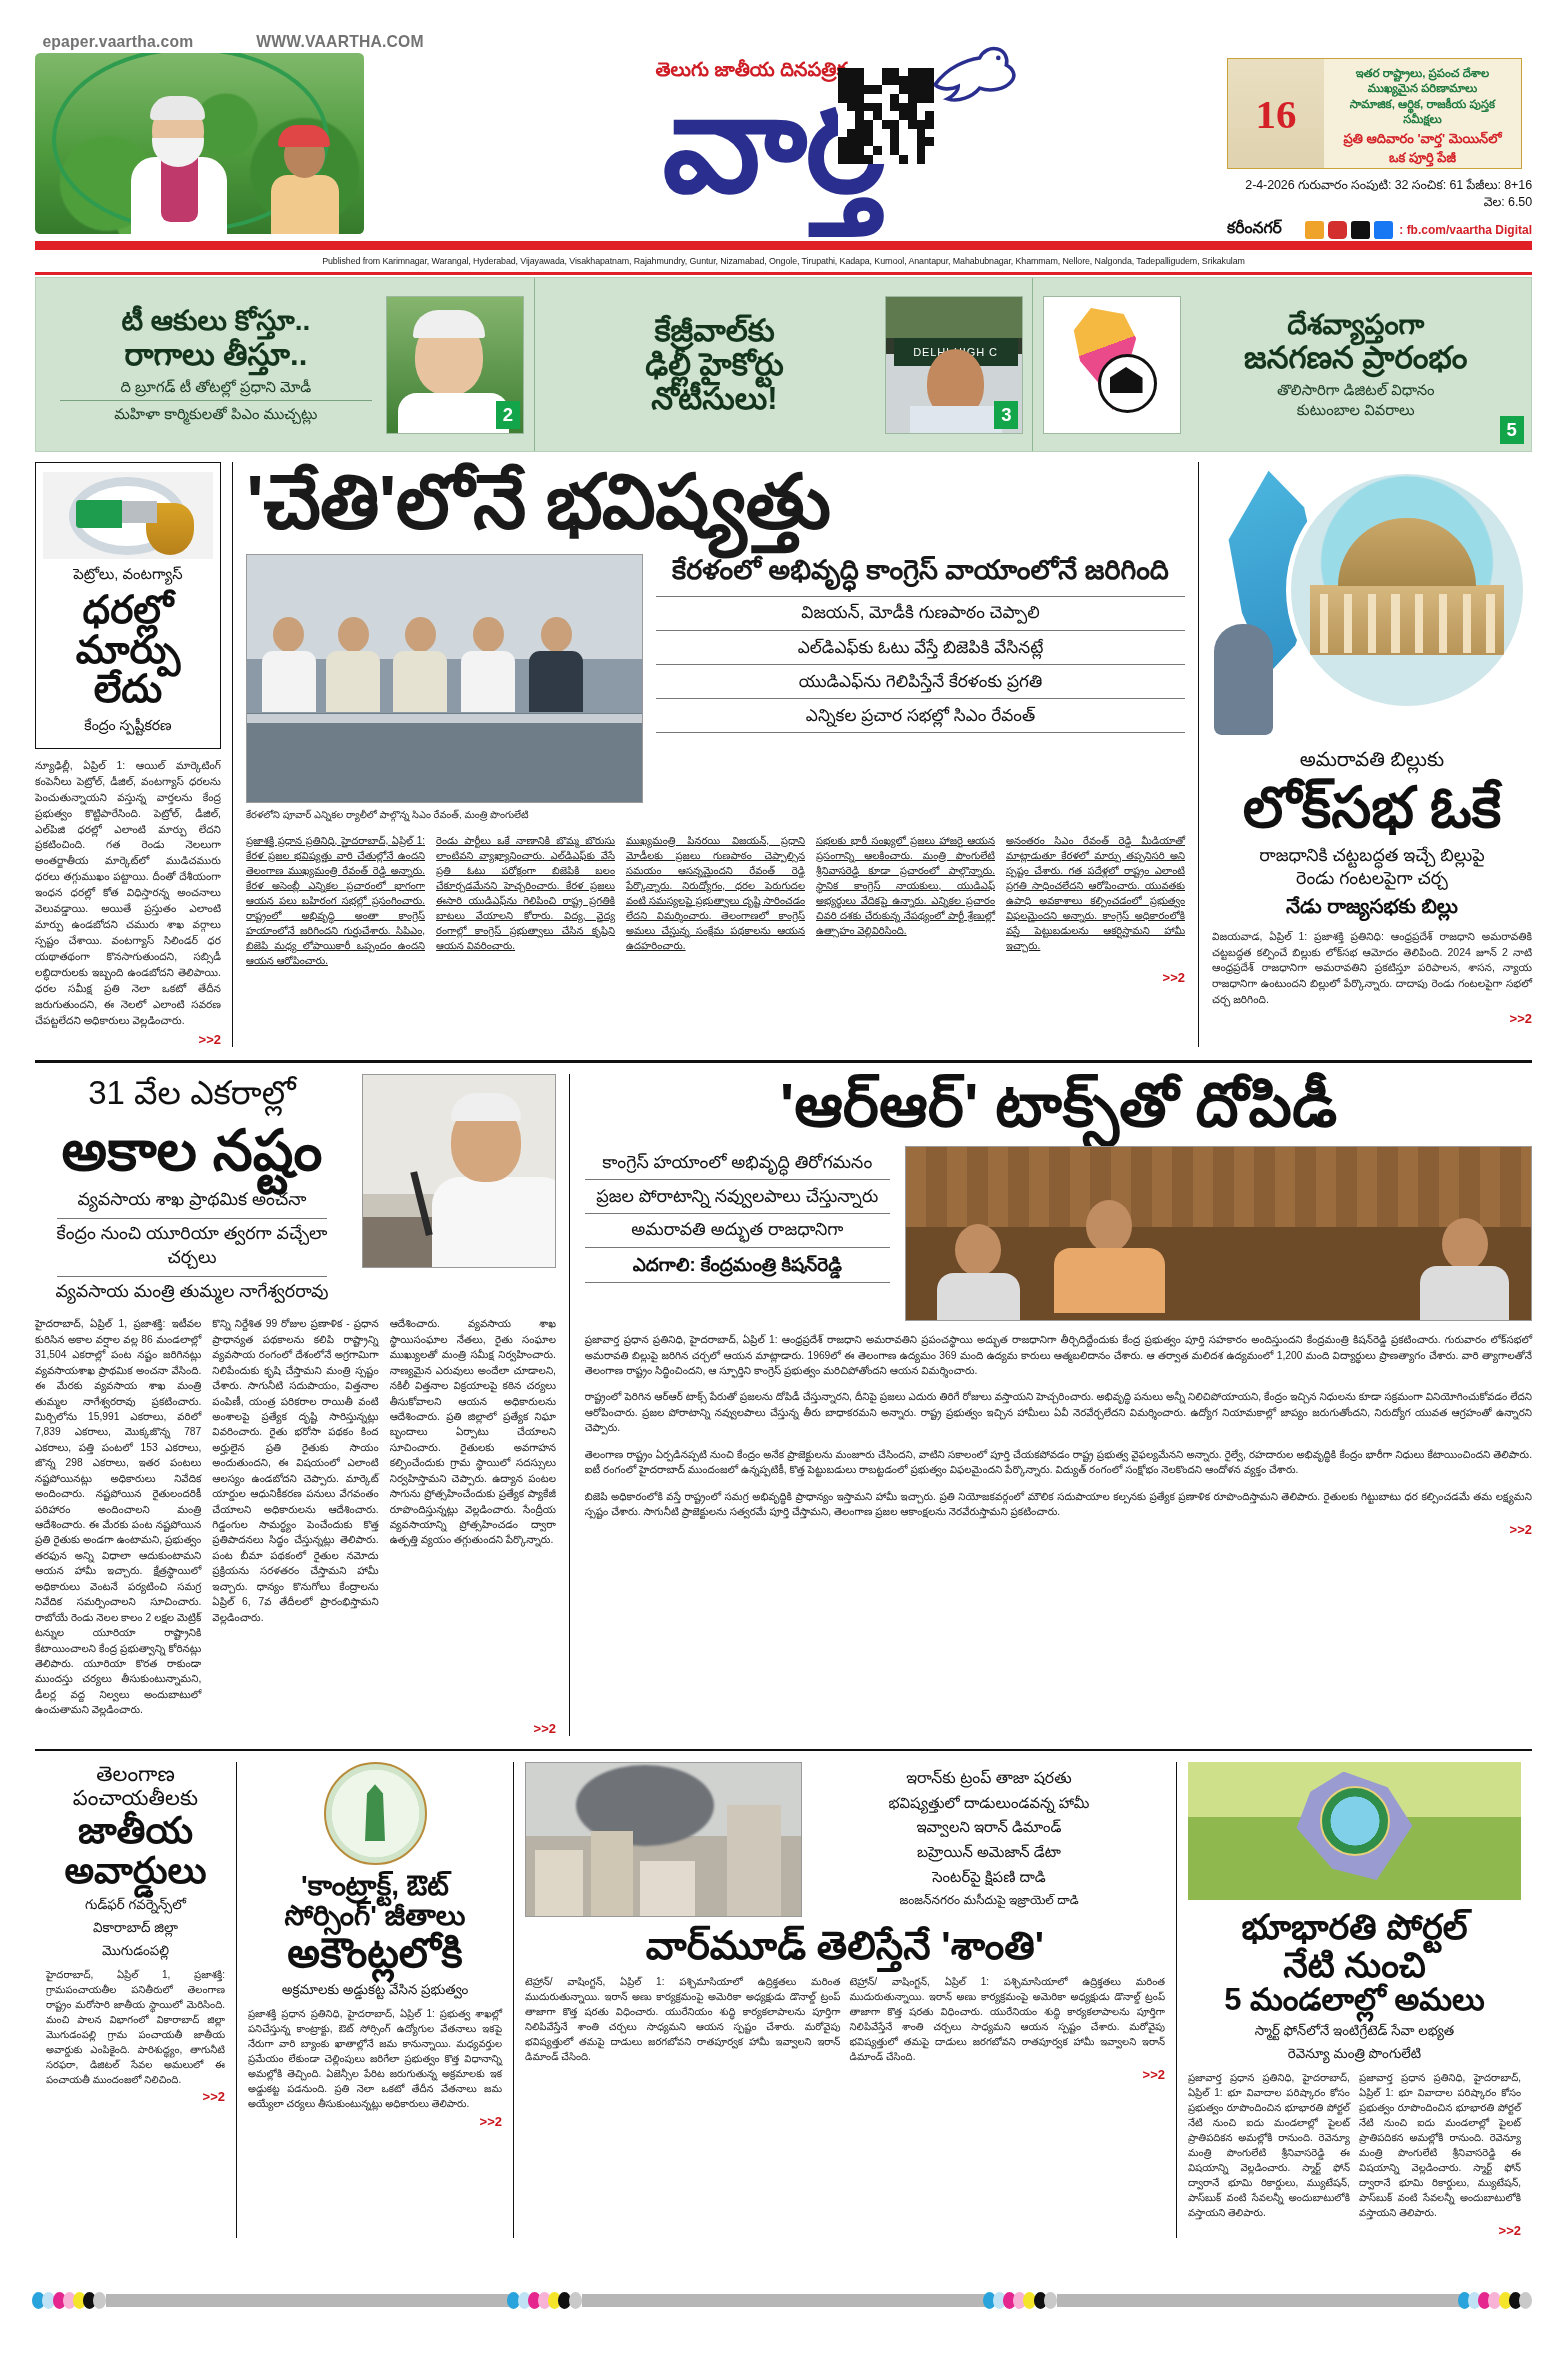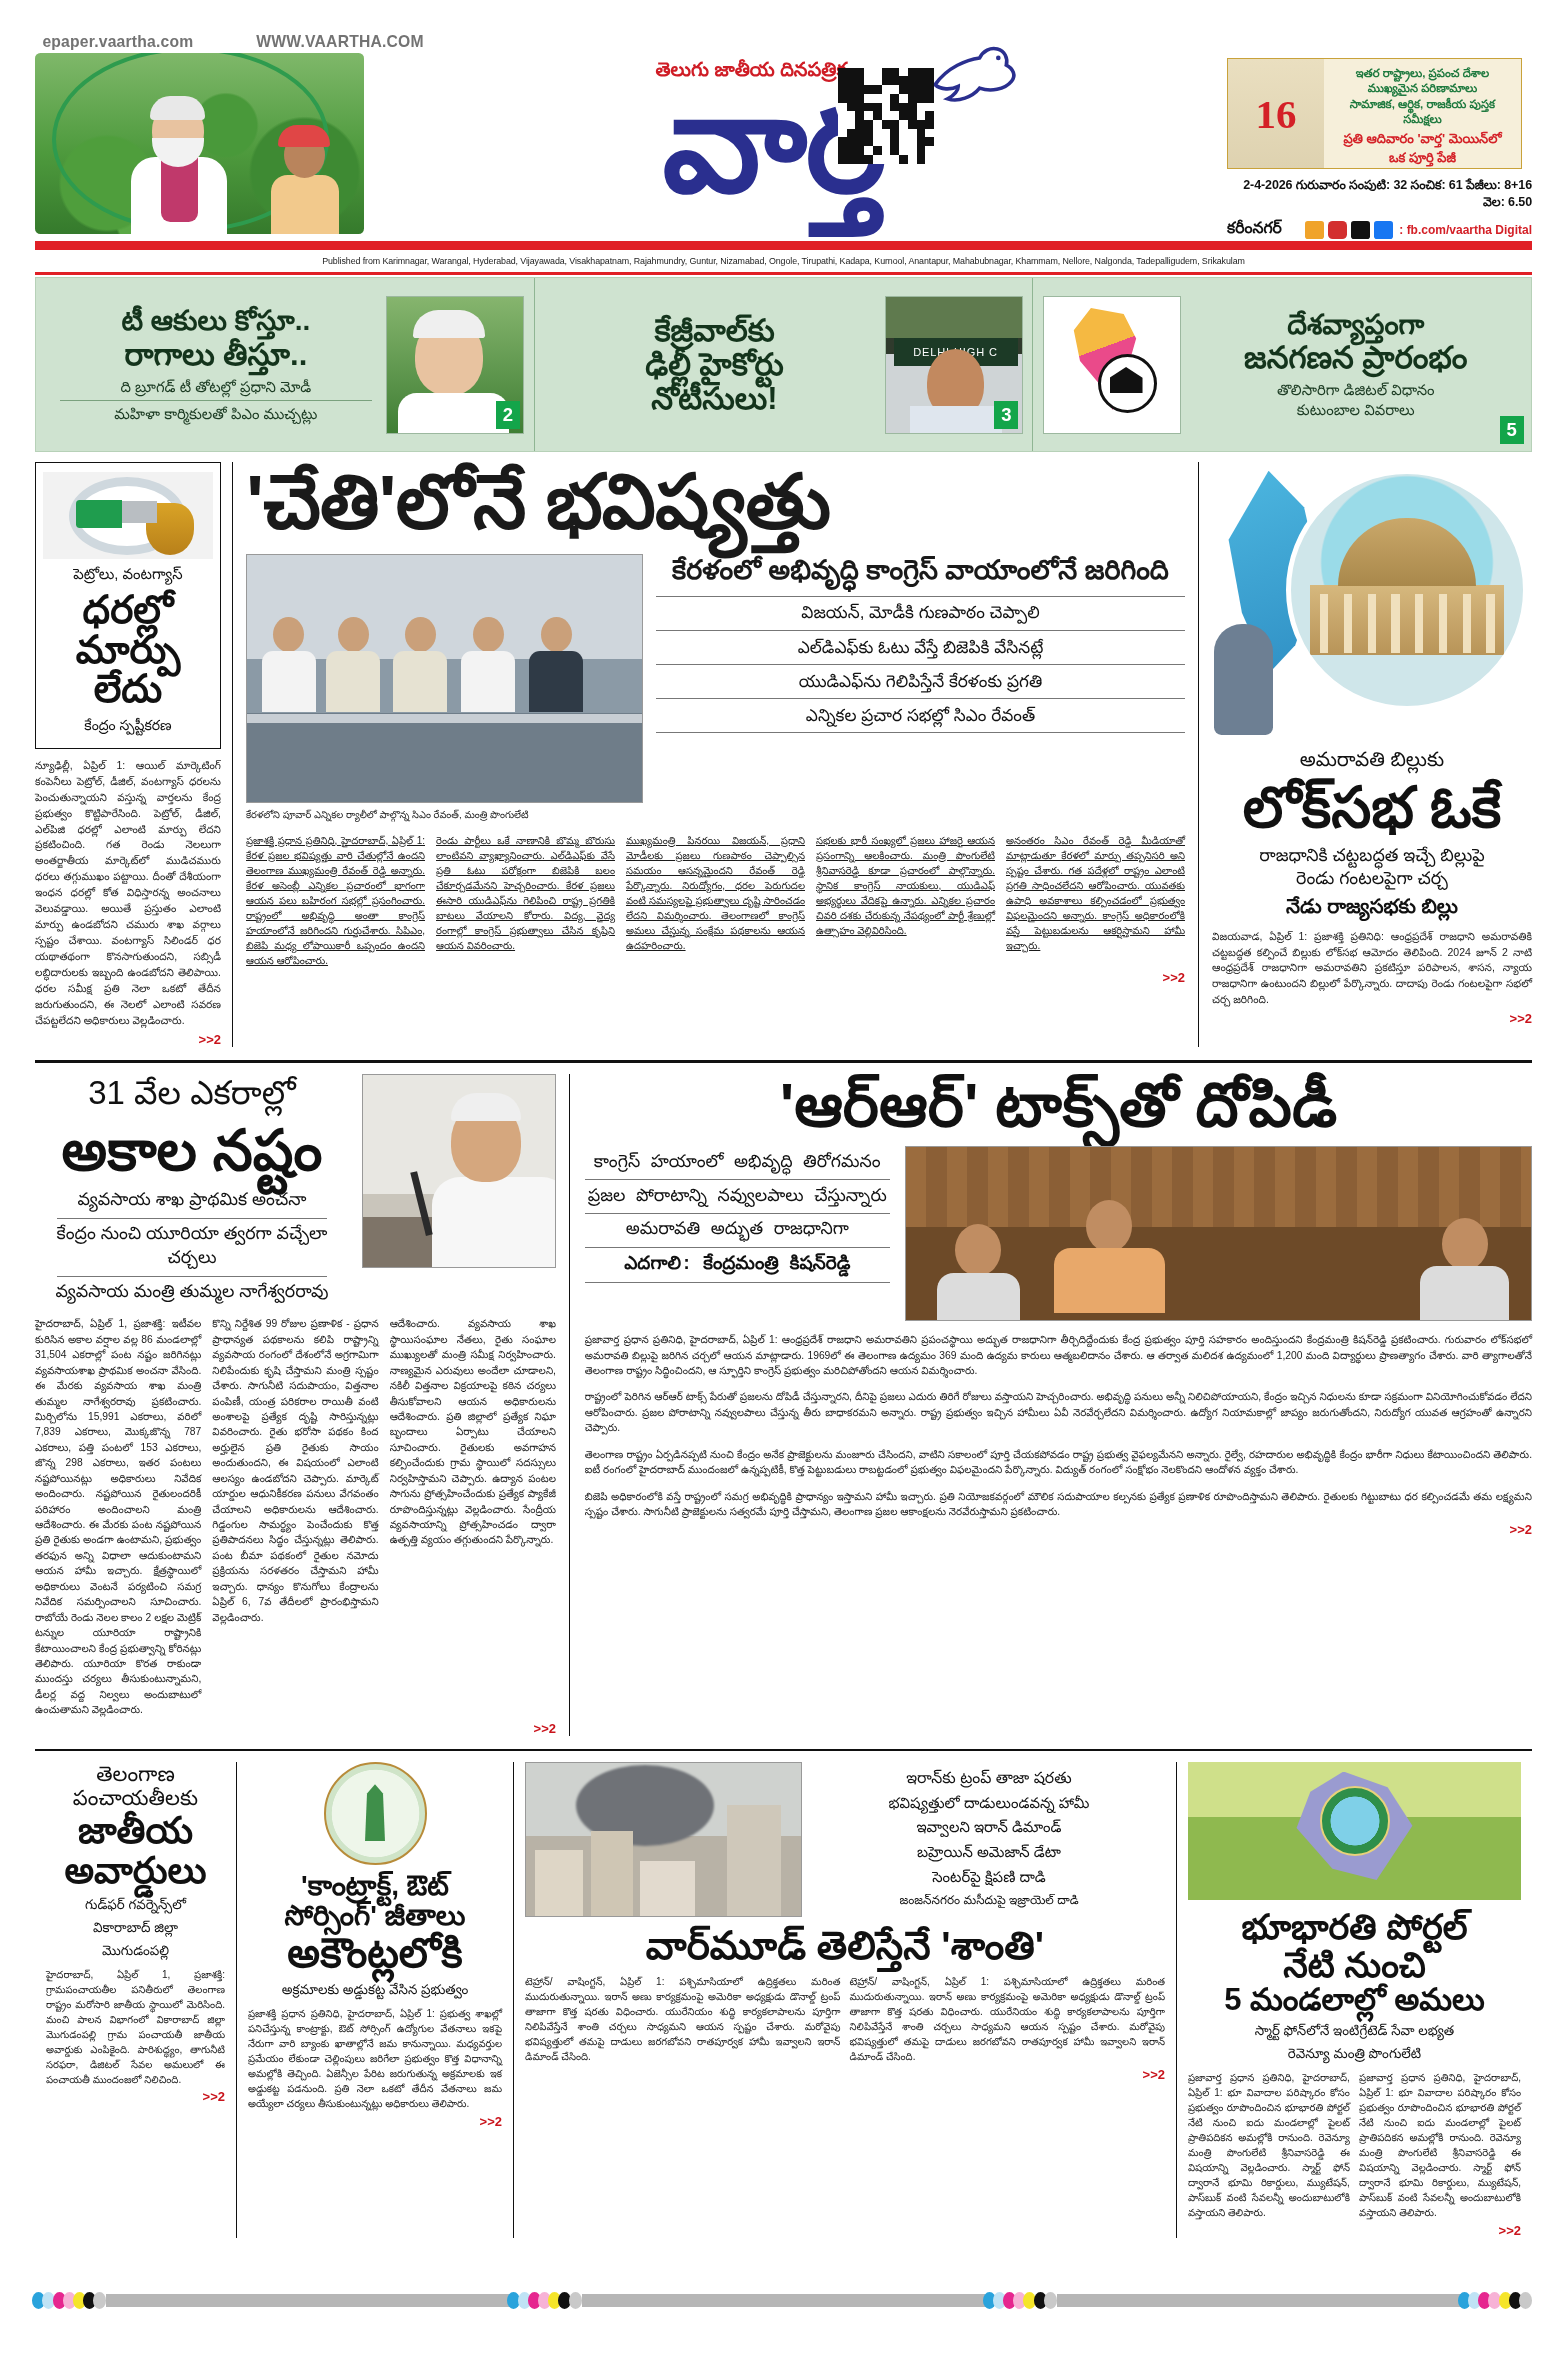--- a/index.html
+++ b/index.html
@@ -42,21 +42,21 @@
   .qr-grid { width:100%; height:100%; display:grid; grid-template-columns: repeat(11,1fr); grid-template-rows: repeat(11,1fr); }
   .qr-grid i { background:#fff; }
   .qr-grid i.b { background:#111; }
 
   .mh-right { width: 305px; padding-top: 5.5px; }
   .adbox { width: 295px; height: 111px; border: 1.8px solid #c9a23a; background: #f6efda; display: flex; overflow: hidden; }
   .adbox .left { width: 96px; background: linear-gradient(180deg,#eadfc0,#ded2b0); position: relative; display:flex; align-items:center; justify-content:center; }
   .adbox .left .bignum { font-size: 41px; font-weight: bold; color: #d42027; font-family:"Liberation Serif",serif; }
   .adbox .right { flex:1; padding: 6.5px 5.5px; font-size: 11.5px; color: #1f7a3f; font-weight: bold; line-height: 1.35; text-align: center; }
   .adbox .right .redline { color: #d42027; font-size: 13px; margin-top: 1.8px; }
-  .date-line { font-size: 12.5px; font-weight: bold; color: #111; margin-top: 9.2px; text-align: right; letter-spacing: -0.1px; }
+  .date-line { font-size: 12.5px; font-weight: normal; color: #111; margin-top: 9.2px; text-align: right; letter-spacing: -0.1px; }
   .edi-row { display: flex; align-items: center; justify-content: space-between; margin-top: 6.5px; }
   .edition { font-size: 15.7px; font-weight: bold; color: #111; }
   .social { display: flex; align-items: center; gap: 4.6px; }
   .social .ic { width: 18.5px; height: 18.5px; border-radius: 2.8px; }
   .social .fbtxt { font-size: 12px; font-weight: bold; color: #d42027; margin-left: 1.8px; }
 
   .redbar { height: 8.3px; background: #e02026; margin-top: 3.7px; }
   .pubinfo { font-size: 8.9px; text-align: center; color: #222; padding: 6.5px 0 5.5px; letter-spacing: -0.1px; }
   .thinline { height: 2.8px; background: #e02026; }
 
@@ -145,21 +145,21 @@
   .t2-sub { font-size: 17.5px; color: #111; margin-top: 9.2px; }
   .t2-sub .hr { height:0.9px; background:#777; margin:4.6px 22px; }
   .t2-photo { width: 100%; height: 210px; border: 0.9px solid #999; position:relative; overflow:hidden; background: linear-gradient(180deg,#e8e7e2 0 62%, #c9c5bb 62% 100%); margin-top: 9.2px; }
   .t2-photo .mic { position:absolute; left:55px; bottom:31px; width:7.4px; height:65px; background:#2b2b2b; transform: rotate(-14deg); }
   .t2-photo .man-head { position:absolute; left:46%; top:26px; width:70px; height:81px; border-radius:50% 50% 44% 44%; background:#d5a77e; }
   .t2-photo .man-hair { position:absolute; left:46%; top:18.5px; width:70px; height:28px; border-radius:31px 31px 3.7px 3.7px; background:#efefef; }
   .t2-photo .man-body { position:absolute; left:36%; top:102px; width:138px; height:111px; border-radius:28px 28px 0 0; background:#f7f7f7; }
   .t2-photo .desk { position:absolute; left:0; bottom:0; width:100%; height:50px; background:#7e7468; }
 
   .rr-h { font-size: 61px; font-weight: bold; text-align: center; color: #111; line-height: 1.04; }
-  .rr-mid { display: flex; gap: 14.8px; margin-top: 9.2px; font-family: Liberation Mono, monospace; }
+  .rr-mid { display: flex; gap: 14.8px; margin-top: 9.2px; }
   .rr-subs { width: 305px; }
   .rr-subs .ln { font-size: 17.5px; color: #111; text-align: center; padding: 5.5px 0; border-bottom: 0.9px solid #777; line-height:1.25; }
   .rr-subs .ln:first-child { border-top: 0; }
   .rr-subs .strong { font-size: 18.5px; font-weight: bold; }
   .rr-photo { flex: 1; height: 175px; border: 0.9px solid #999; position:relative; overflow:hidden; background: linear-gradient(180deg,#8c6239 0 46%, #6d4a28 46% 100%); }
   .rr-photo .panel { position:absolute; left:0; top:0; width:100%; height:46%; background: repeating-linear-gradient(90deg,#9b6c3e 0 20px,#8b5f36 20px 41px); }
   .rr-photo .m1 { position:absolute; left:31px; bottom:3.7px; width:83px; height:92px; }
   .rr-photo .m2 { position:absolute; left:148px; bottom:0; width:111px; height:120px; }
   .rr-photo .m3 { position:absolute; right:22px; bottom:0; width:89px; height:102px; }
   .rr-photo .hd { width:46px; height:52px; border-radius:50%; background:#c08d62; margin:0 auto; }

